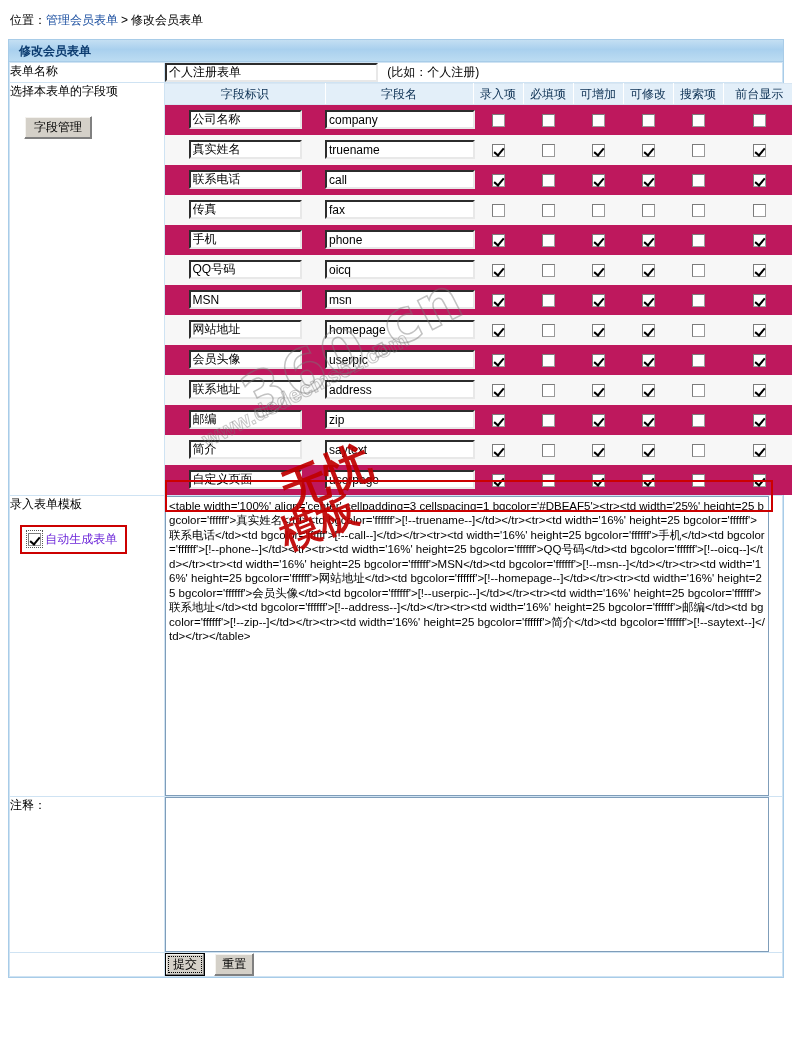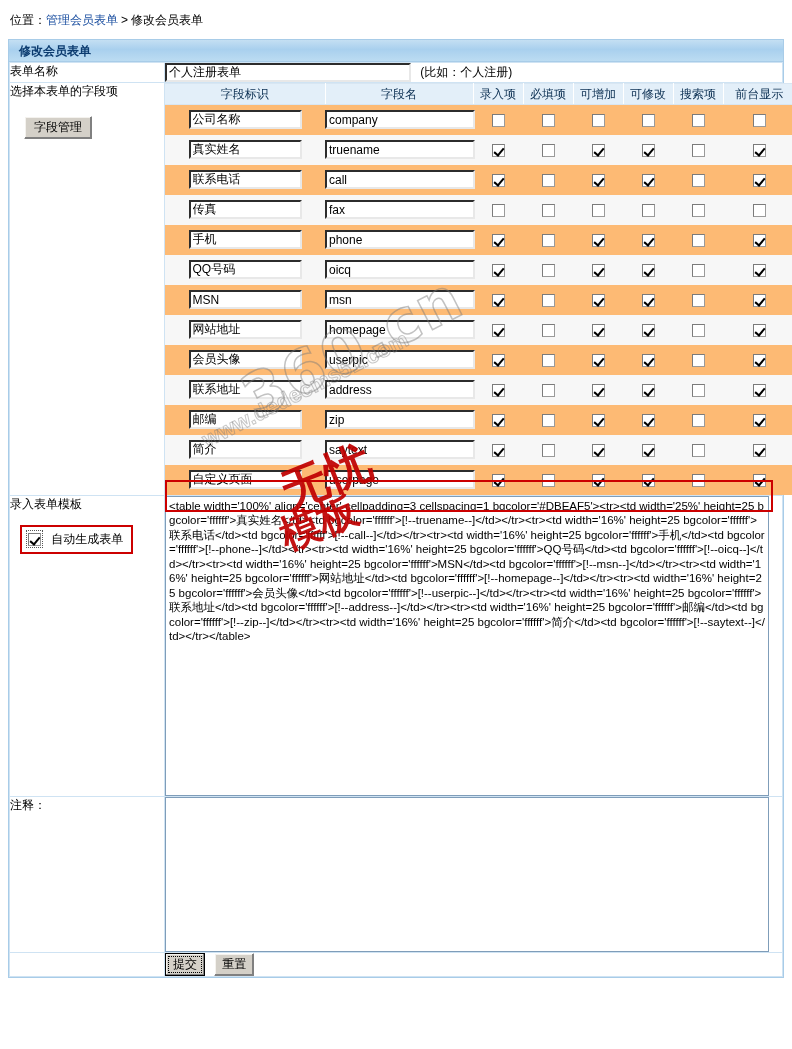--- a/index.html
+++ b/index.html
@@ -71,21 +71,21 @@
     border-left-color: #808080;
     border-right-color: #e8e8e8;
     border-bottom-color: #e8e8e8;
     background: #ffffff;
     font-family: "Liberation Sans", sans-serif;
     font-size: 12px;
     padding: 1px 2px;
     height: 19px;
     color: #000;
   }
-  .txt-formname { width: 246px; }
+  .txt-formname { width: 213px; }
   .hint { font-size: 12px; color: #000; margin-left: 6px; }
 
   .btn {
     border: 1px solid #808080;
     border-top-color: #ffffff;
     border-left-color: #ffffff;
     background: #d4d0c8;
     font-family: "Liberation Sans", sans-serif;
     font-size: 12px;
     padding: 2px 7px;
@@ -116,21 +116,21 @@
     border-top: 1px solid #d8e6f2;
   }
   table.fields th:last-child { border-right: none; }
   table.fields td {
     height: 30px;
     text-align: center;
     border: none;
     padding: 0;
   }
   table.fields tr.row-alt td { background: #f7f7f7; }
-  table.fields tr.row-norm td { background: #fdba74; }
+  table.fields tr.row-norm td { background: #be185d; }
   td.c-ident { text-align: left; padding-left: 14px; }
   td.c-name  { text-align: left; padding-left: 6px; }
   .inp-ident { width: 113px; }
   .inp-name  { width: 150px; }
 
   
   .cb {
     display: inline-block;
     width: 13px; height: 13px;
     border: 1px solid #9a9a9a;
@@ -177,23 +177,22 @@
 
   
   .auto-box {
     margin: 12px 0 0 10px;
     display: inline-block;
     border: 2px solid #cc0000;
     padding: 4px 8px 4px 5px;
   }
   .auto-box .cbwrap { outline: 1px dotted #555; padding: 1px; display:inline-block; vertical-align: middle;}
   .auto-box .auto-label {
-    color: #000000;
-    font-size: 12px;
-    margin-left: 6px;
+    color: #6d28d9;
+    font-size: 12px;
     vertical-align: middle;
   }
 
   .submit-row { padding: 7px 0 7px 6px; }
   .submit-row .btn + .btn { margin-left: 6px; }
 
   
   .watermark {
     position: absolute;
     pointer-events: none;

